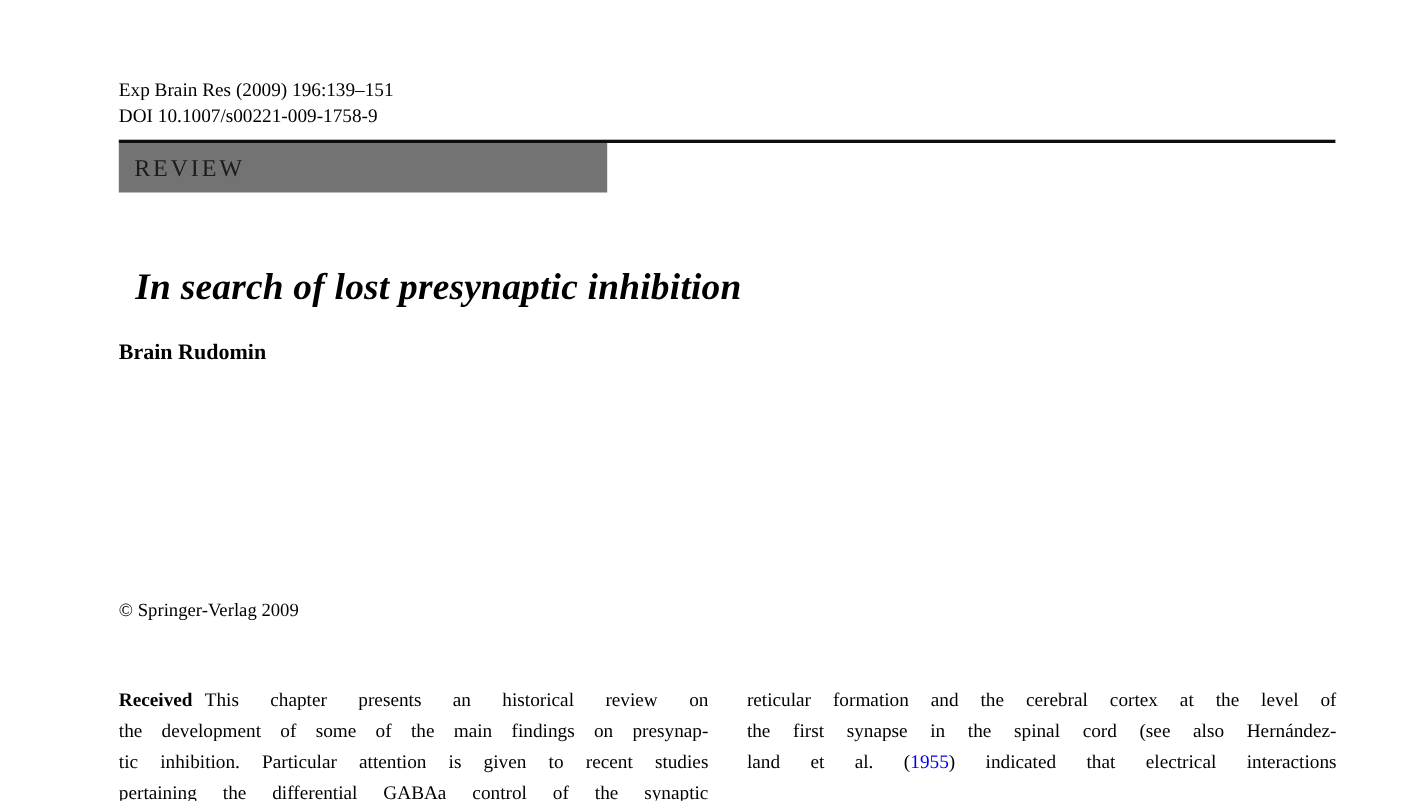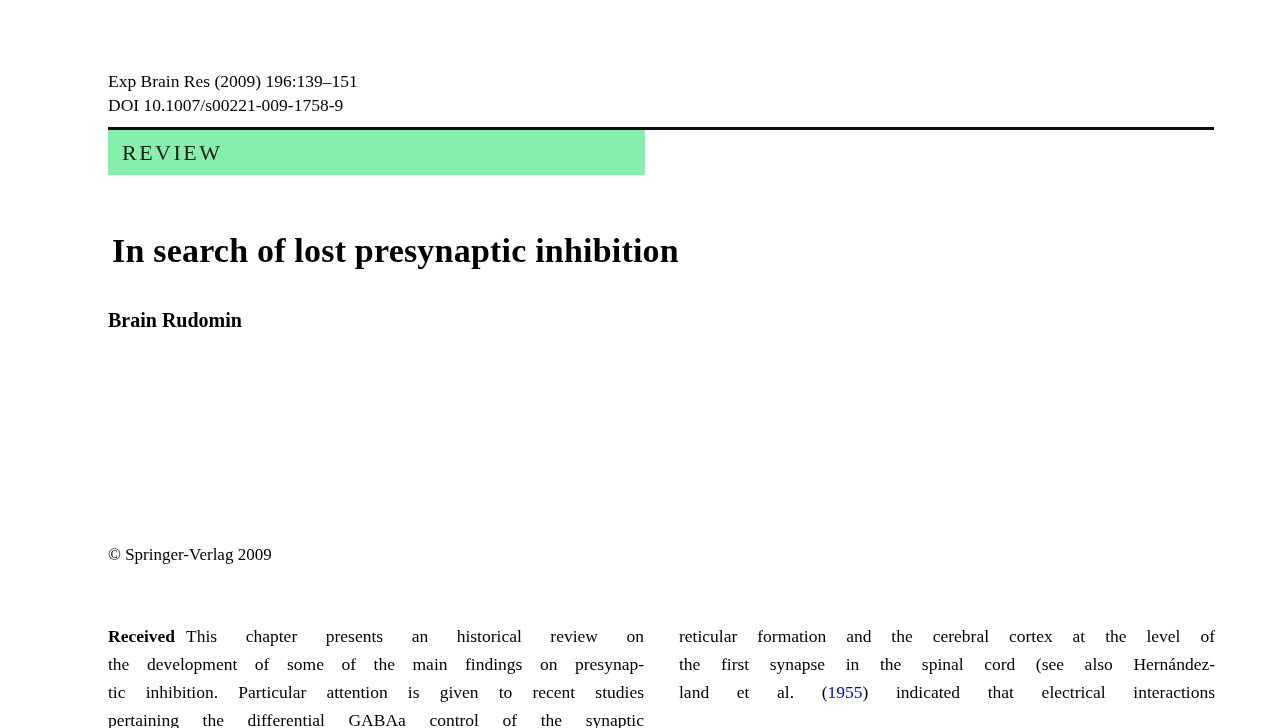--- a/index.html
+++ b/index.html
@@ -31,43 +31,44 @@
     left: 108px;
     top: 127px;
     width: 1106px;
     height: 3px;
     background: #0d0d0d;
   }
   .banner {
     position: absolute;
     left: 108px;
     top: 130px;
-    width: 537px;
+    width: 444px;
     height: 45px;
-    background: #86efac;
+    background: #737373;
   }
   .banner-label {
     position: absolute;
     left: 14px;
     top: 0;
     line-height: 45px;
     font-size: 22px;
     letter-spacing: 2.5px;
     color: #1c1c1c;
   }
   .title {
     position: absolute;
     left: 108px;
     top: 226px;
-    margin: 4px;
+    margin: 15px;
     font-size: 34px;
     font-weight: bold;
     line-height: 42px;
     white-space: nowrap;
     letter-spacing: 0.2px;
+    font-style: italic;
   }
   .author {
     position: absolute;
     left: 108px;
     top: 308px;
     font-size: 20px;
     font-weight: bold;
     line-height: 24px;
     white-space: nowrap;
   }

